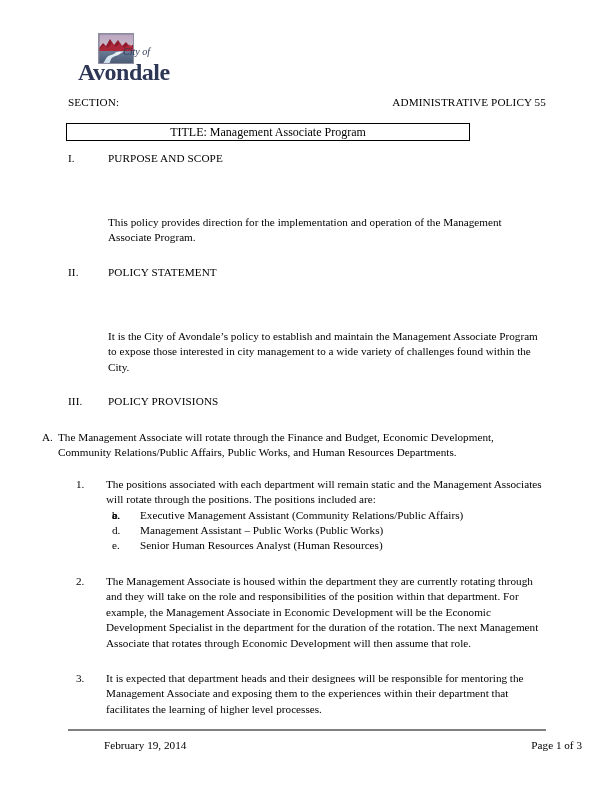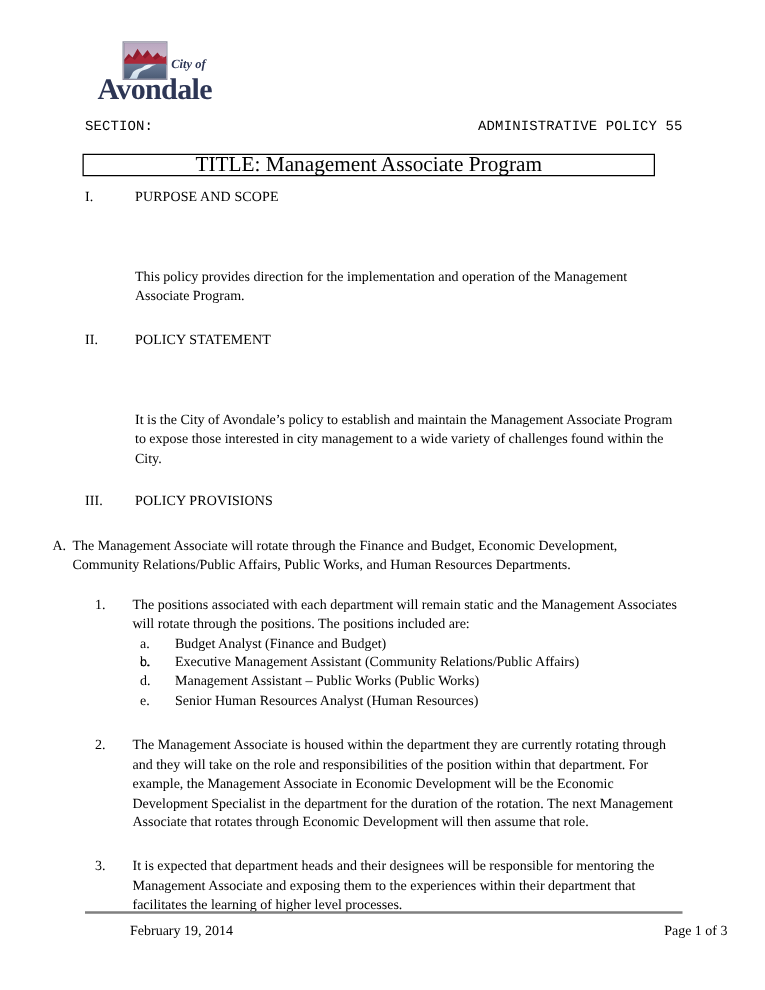--- a/index.html
+++ b/index.html
@@ -56,57 +56,56 @@
     font-family: "Liberation Serif", "DejaVu Serif", serif;
     font-size: 24px;
     font-weight: 700;
     letter-spacing: -0.5px;
     color: #2d3655;
     line-height: 34px;
     white-space: nowrap;
   }
   .wm-cityof {
     position: absolute;
-    left: 59px;
+    left: 45px;
     top: -9px;
     font-family: "Liberation Serif", "DejaVu Serif", serif;
     font-style: italic;
-    font-weight: 700;
+    font-weight: 400;
     font-size: 10px;
     color: #2d3655;
     white-space: nowrap;
   }
 
   
   .hdr-row {
     position: absolute;
     left: 68px;
     top: 96px;
     width: 478px;
     display: flex;
     justify-content: space-between;
     align-items: baseline;
     font-size: 11.2px;
     letter-spacing: 0.1px;
-    font-family: Liberation Mono, monospace;
   }
 
   
   .title-box {
     position: absolute;
     left: 66px;
     top: 123px;
-    width: 458px;
+    width: 404px;
     height: 18px;
     border: 1px solid #000000;
     box-sizing: border-box;
     display: flex;
     align-items: center;
     justify-content: center;
-    font-size: 17px;
+    font-size: 12px;
   }
 
   
   .body-area {
     position: absolute;
     left: 0;
     top: 152px;
     width: 612px;
   }
 
@@ -301,21 +300,20 @@
 
     <div class="gap-md"></div>
 
     <div class="lvl1">
       <span class="mk">1.</span>
       <span>The positions associated with each department will remain static and the Management Associates will rotate through the positions. The positions included are:</span>
     </div>
 
     <div class="lvla">
       <span class="mk">a.</span>
-      <span>Budget Analyst (Finance and Budget)</span>
     </div>
     <div class="lvla">
       <span class="mk">b.</span>
     </div>
     <div class="lvla">
       <span class="mk">c.</span>
       <span>Executive Management Assistant (Community Relations/Public Affairs)</span>
     </div>
     <div class="lvla wide">
       <span class="mk">d.</span>

